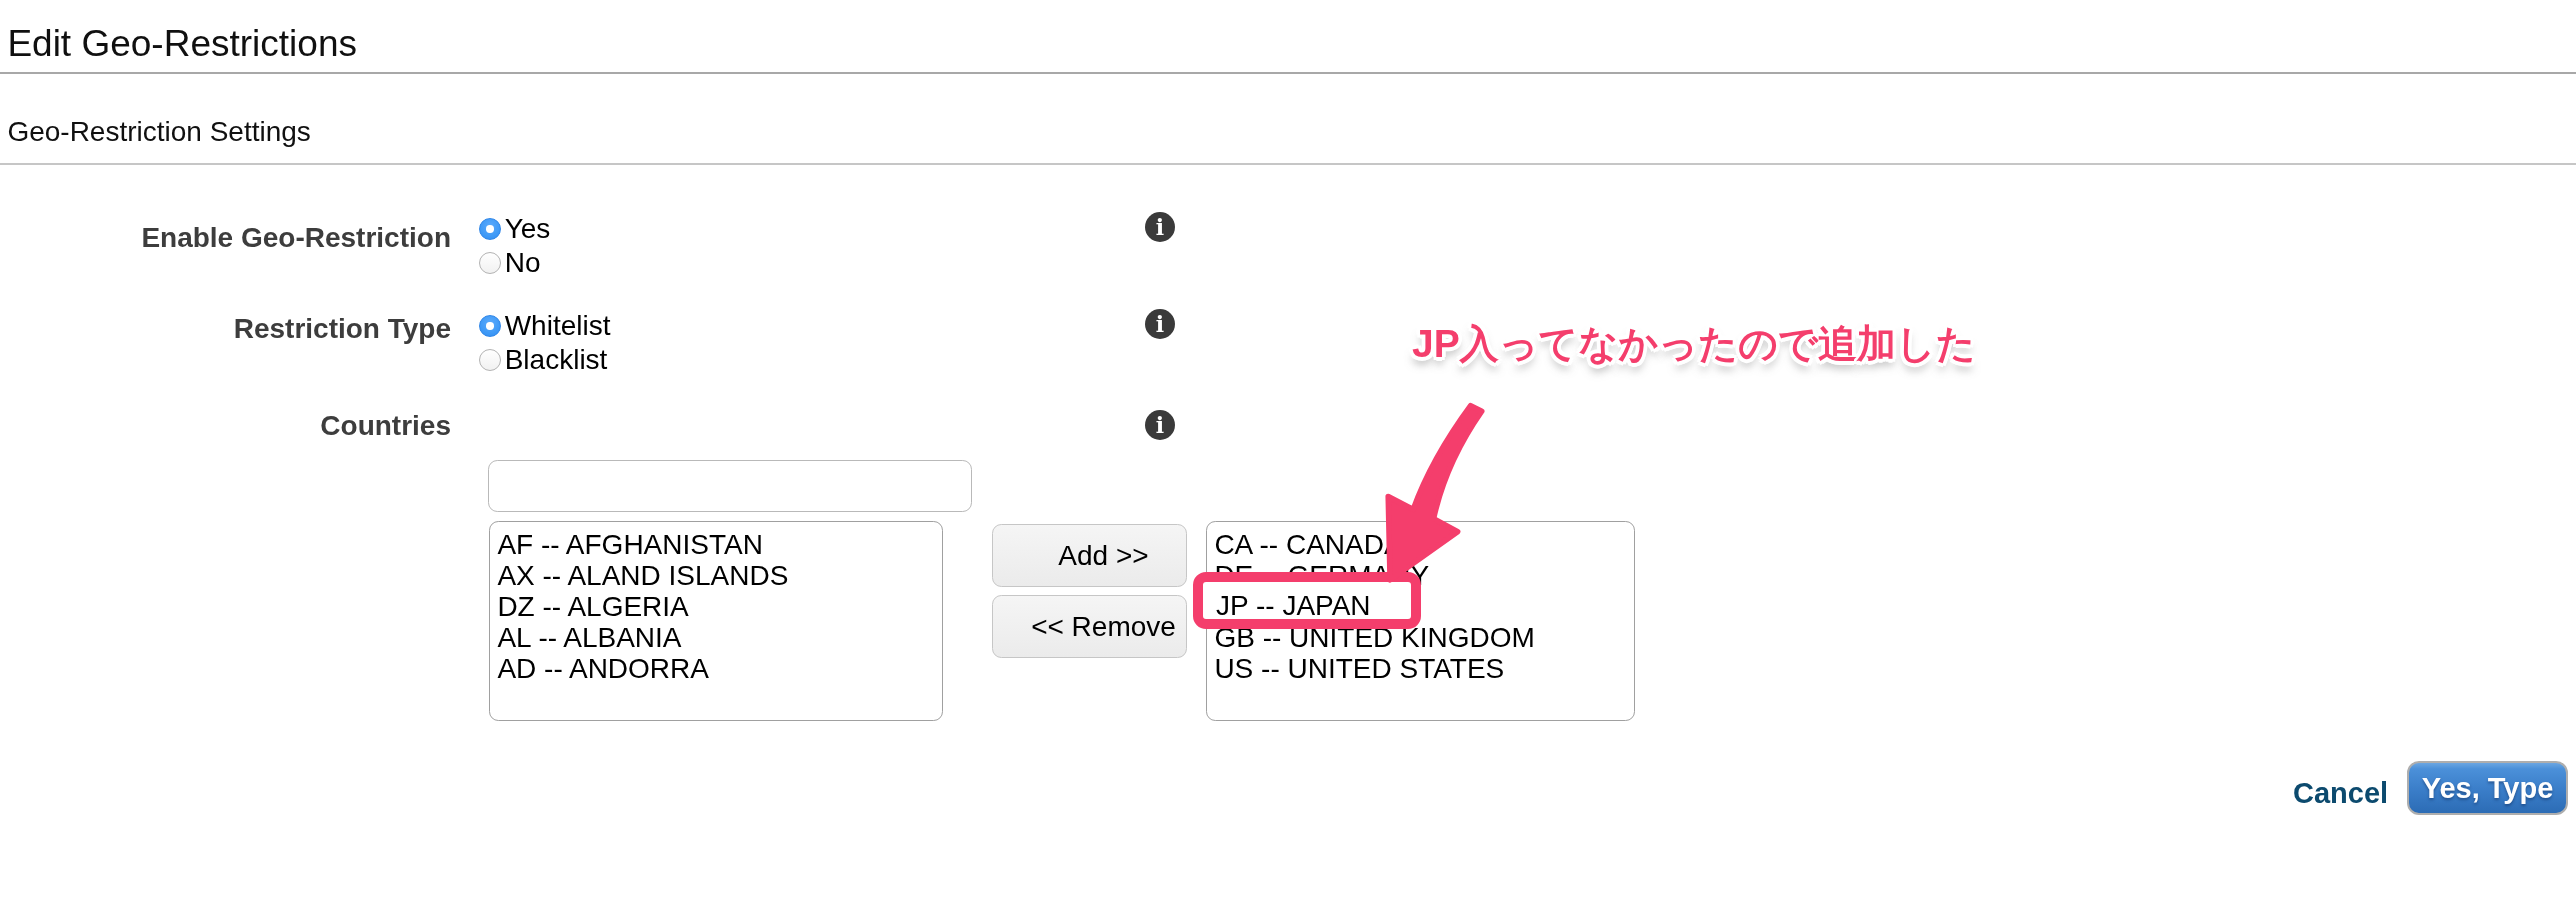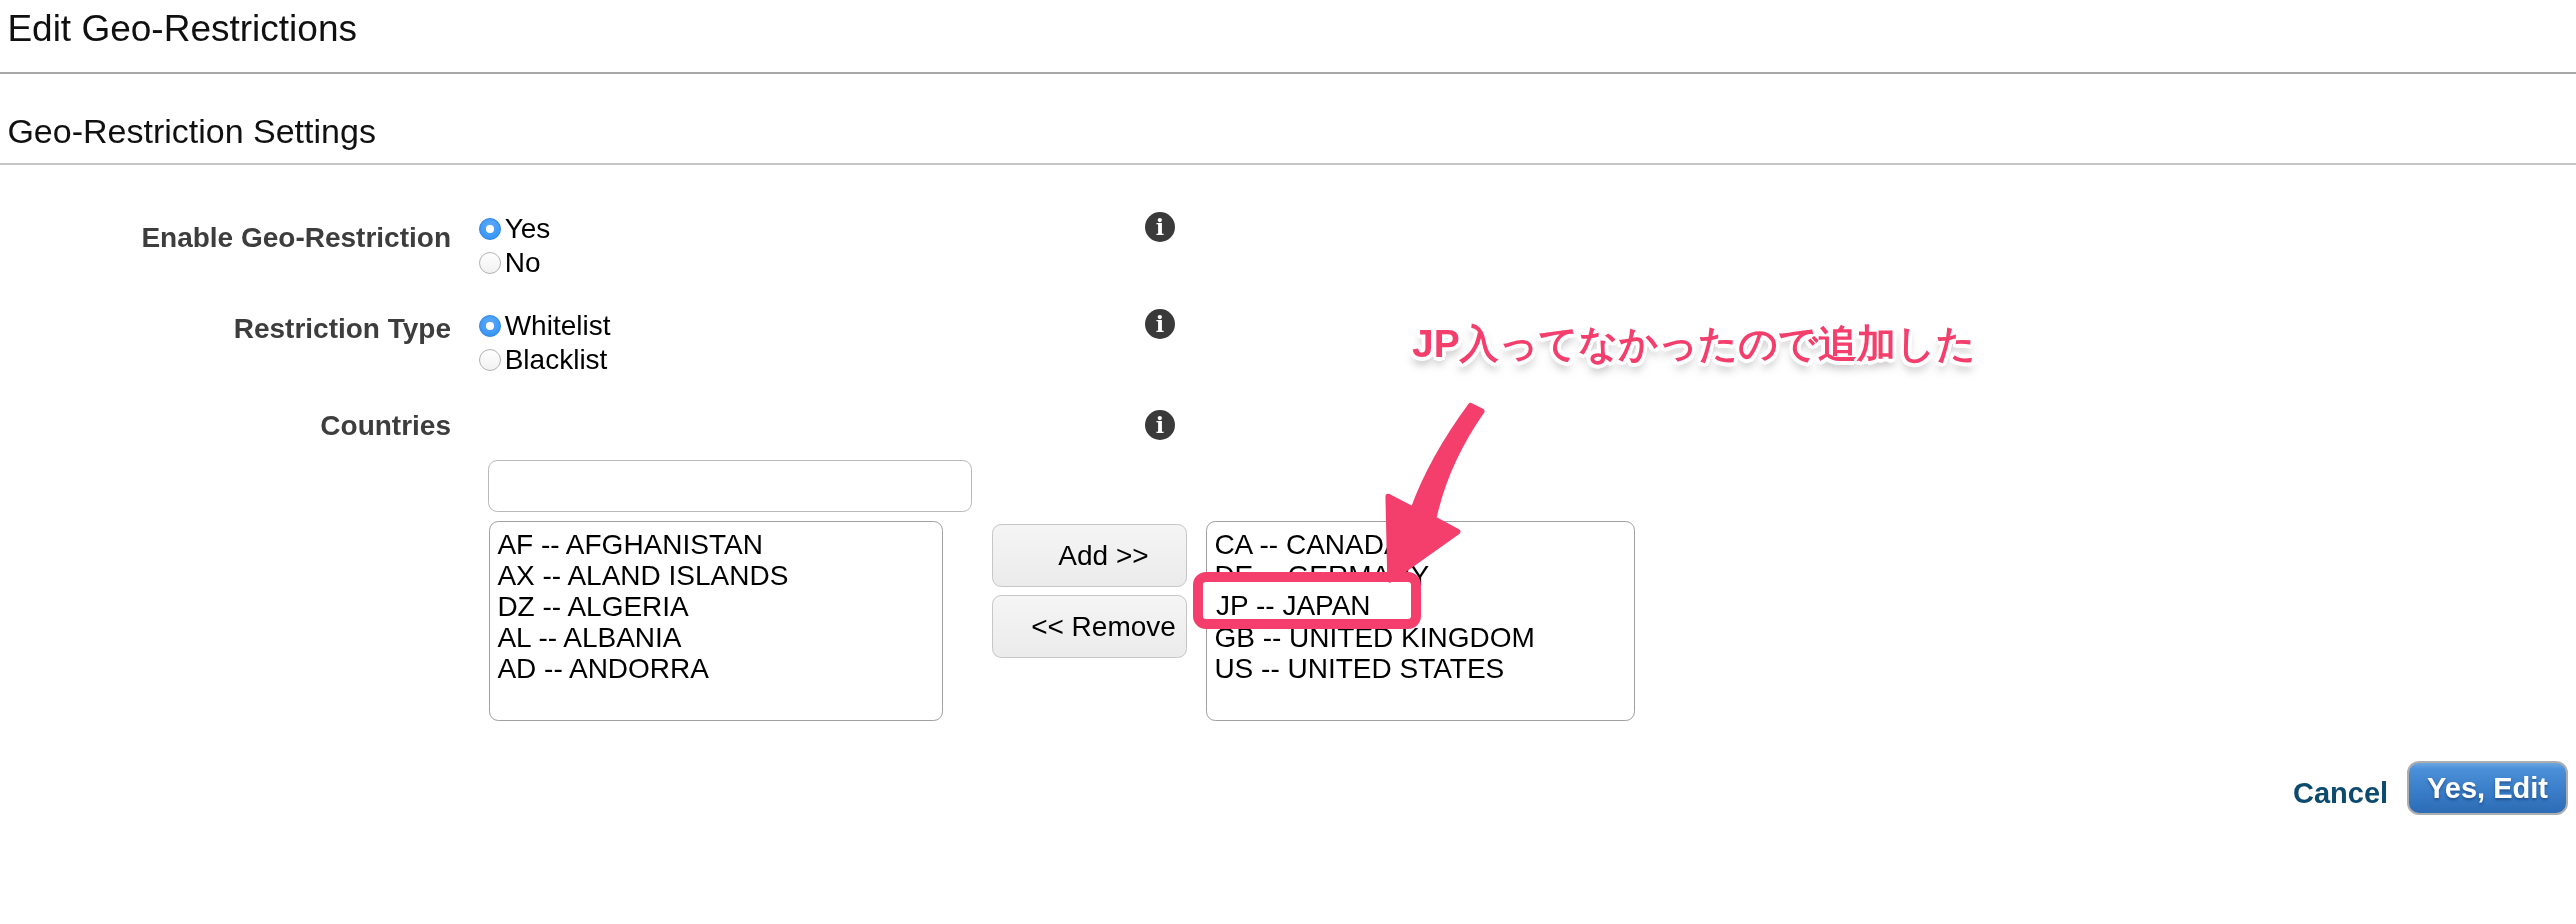--- a/index.html
+++ b/index.html
@@ -9,28 +9,28 @@
     position: relative;
     width: 2576px;
     height: 925px;
     background: #ffffff;
     overflow: hidden;
   }
   .abs { position: absolute; }
 
   
   .page-title {
-    left: 7.4px; top: 7px;
+    left: 7.4px; top: 22px;
     font-size: 37px; line-height: 44px;
     color: #101010; font-weight: 400;
   }
   .hr1 { left: 0; right: 0; top: 72px; height: 1.9px; background: #a8a8a8; }
   .section-title {
     left: 7.4px; top: 111px;
-    font-size: 34px; line-height: 41px;
+    font-size: 28px; line-height: 41px;
     color: #101010; font-weight: 400;
   }
   .hr2 { left: 0; right: 0; top: 163px; height: 1.9px; background: #c6c6c6; }
 
   
   .field-label {
     left: 0; width: 451px;
     text-align: right;
     font-size: 28px; line-height: 30px;
     font-weight: bold; color: #3d3d3d;
@@ -251,16 +251,16 @@
     <span class="jp-highlight-text">JP -- JAPAN</span>
   </div>
 
   <svg class="abs annotation-arrow-svg" viewBox="0 0 250 230">
     <path d="M169,24 Q130,80 117,140 L143,154 L70,206 L68,116 L95,130 Q115,75 157,18 Z" stroke="#F43E6C" stroke-width="6" stroke-linejoin="round" stroke-linecap="round" fill="#F43E6C"></path>
   </svg>
 
   <div class="abs annotation-text">JP入ってなかったので追加した</div>
 
   <a class="abs cancel-link">Cancel</a>
-  <button class="abs submit-btn">Yes, Edit</button>
+  <button class="abs submit-btn">Yes, Type</button>
 
 </div>
 
 
 </body></html>

